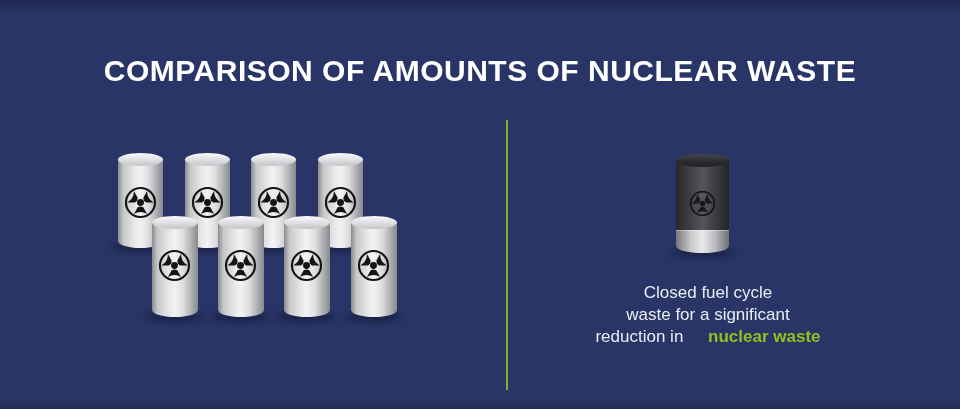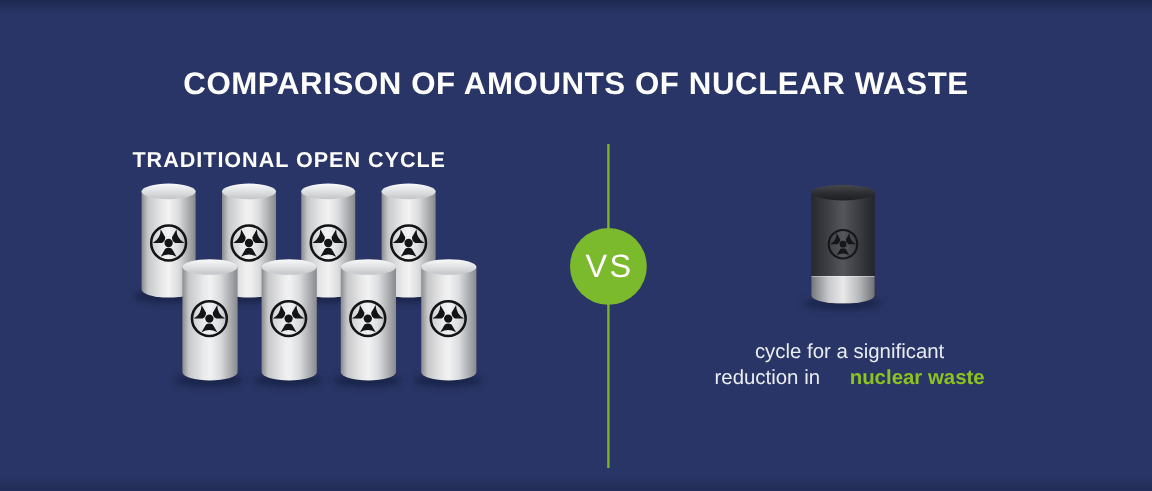--- a/index.html
+++ b/index.html
@@ -9,21 +9,21 @@
     background:#293566;
   }
   .stage{
     position:relative;width:960px;height:409px;
     background:linear-gradient(180deg,#1f2950 0%,#293566 3%,#293566 97%,#222c55 100%);
   }
   
   .title{
     position:absolute;top:54px;left:0;width:100%;
     text-align:center;color:#ffffff;font-weight:bold;
-    font-size:26px;letter-spacing:.5px;white-space:nowrap;
+    font-size:30px;letter-spacing:.5px;white-space:nowrap;
   }
   
   .heading{
     position:absolute;top:123px;color:#ffffff;font-weight:bold;
     font-size:18px;letter-spacing:.8px;text-align:center;white-space:nowrap;
   }
   .heading-left{left:41px;width:400px;}
   .heading-right{left:568px;width:300px;}
   
   .divider-line{
@@ -105,21 +105,20 @@
       <path d="M41.5 64.7 L30 84.6 A40 40 0 0 1 70 84.6 L58.5 64.7 A17 17 0 0 0 41.5 64.7 Z" transform="rotate(120 50 50)"></path>
       <path d="M41.5 64.7 L30 84.6 A40 40 0 0 1 70 84.6 L58.5 64.7 A17 17 0 0 0 41.5 64.7 Z" transform="rotate(240 50 50)"></path>
     </g>
   </defs>
 </svg>
 
 <div class="stage">
 
   <div class="title">COMPARISON OF AMOUNTS OF NUCLEAR WASTE</div>
 
-  <div class="heading heading-left">TRADITIONAL OPEN CYCLE</div>
 
   <div class="barrels-group">
     <div class="shadow back sb1"></div>
     <div class="shadow back sb2"></div>
     <div class="shadow back sb3"></div>
     <div class="shadow back sb4"></div>
 
     <div class="barrel back b1">
       <svg class="trefoil" viewBox="0 0 100 100">
           <use href="#trefoil"></use>
@@ -162,30 +161,28 @@
         </svg>
     </div>
     <div class="barrel front f4">
       <svg class="trefoil" viewBox="0 0 100 100">
           <use href="#trefoil"></use>
         </svg>
     </div>
   </div>
 
   <div class="divider-line"></div>
-  <div class="vs-badge">
-    <span>VS</span>
-  </div>
 
   <div class="canister-shadow"></div>
   <div class="canister">
     <svg class="trefoil" viewBox="0 0 100 100">
         <use href="#trefoil"></use>
       </svg>
     <div class="canister-band"></div>
   </div>
 
   <div class="caption">
-    <div>cycle for a significant</div>
+    <div>Closed fuel cycle</div>
+    <div>waste for a significant</div>
     <div><span>reduction in </span><span class="highlight">nuclear waste</span></div>
   </div>
 
 </div>
 
 </body></html>

